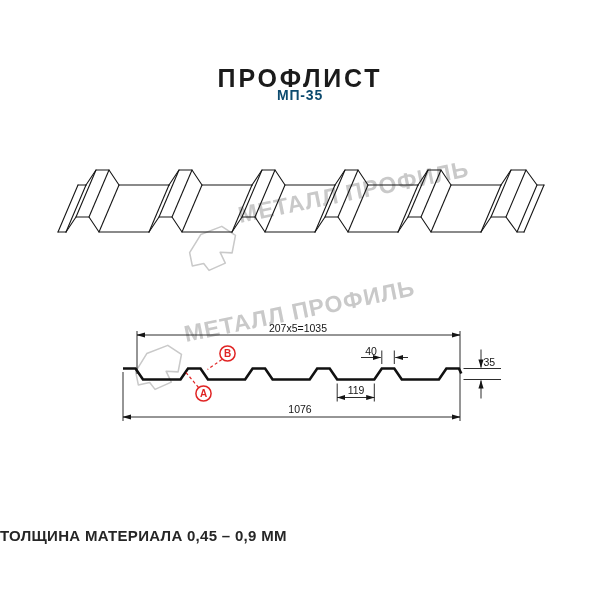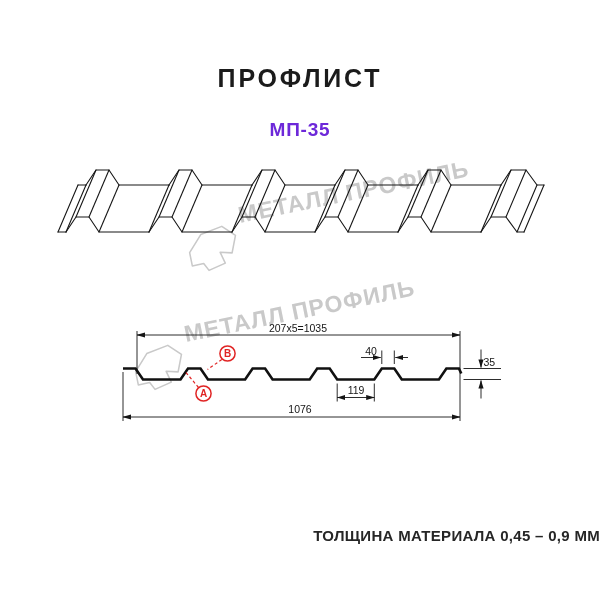--- a/index.html
+++ b/index.html
@@ -7,24 +7,24 @@
     width:600px;height:600px;position:relative;overflow:hidden;
     background:#ffffff;
     font-family:"Liberation Sans", sans-serif;
   }
   .title{
     position:absolute;top:64px;left:0;width:600px;text-align:center;
     font-size:25px;font-weight:bold;letter-spacing:2.8px;color:#1b1b1b;z-index:3;
   }
   .subtitle{
     position:absolute;top:87px;left:0;width:600px;text-align:center;
-    font-size:19px;font-weight:bold;letter-spacing:0.8px;color:#6d28d9;z-index:3;margin-top:32px;
+    font-size:14px;font-weight:bold;letter-spacing:0.8px;color:#0c4a6e;z-index:3;
   }
   .footer-note{
-    position:absolute;top:527px;left:0;width:600px;text-align:right;
+    position:absolute;top:527px;left:0;width:600px;text-align:left;
     font-size:15px;font-weight:bold;letter-spacing:0.3px;color:#262626;z-index:3;
   }
   .wm{
     position:absolute;z-index:1;color:#c9c9c9;
     transform:rotate(-11.5deg);transform-origin:30px 40px;
     width:480px;height:70px;pointer-events:none;
   }
   .wm1{left:182px;top:206px;}
   .wm2{left:128px;top:325px;}
   .wm .wm-logo{position:absolute;left:0;top:20px;}

